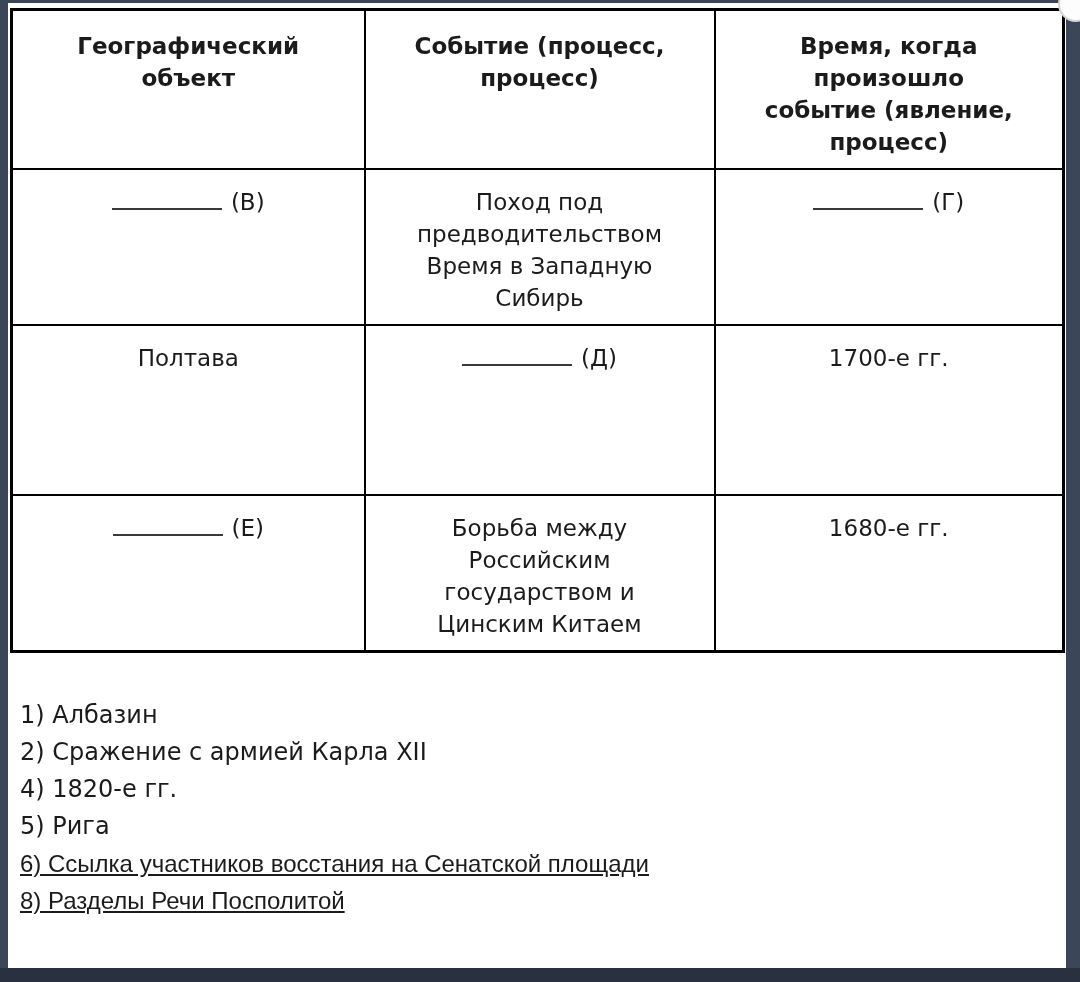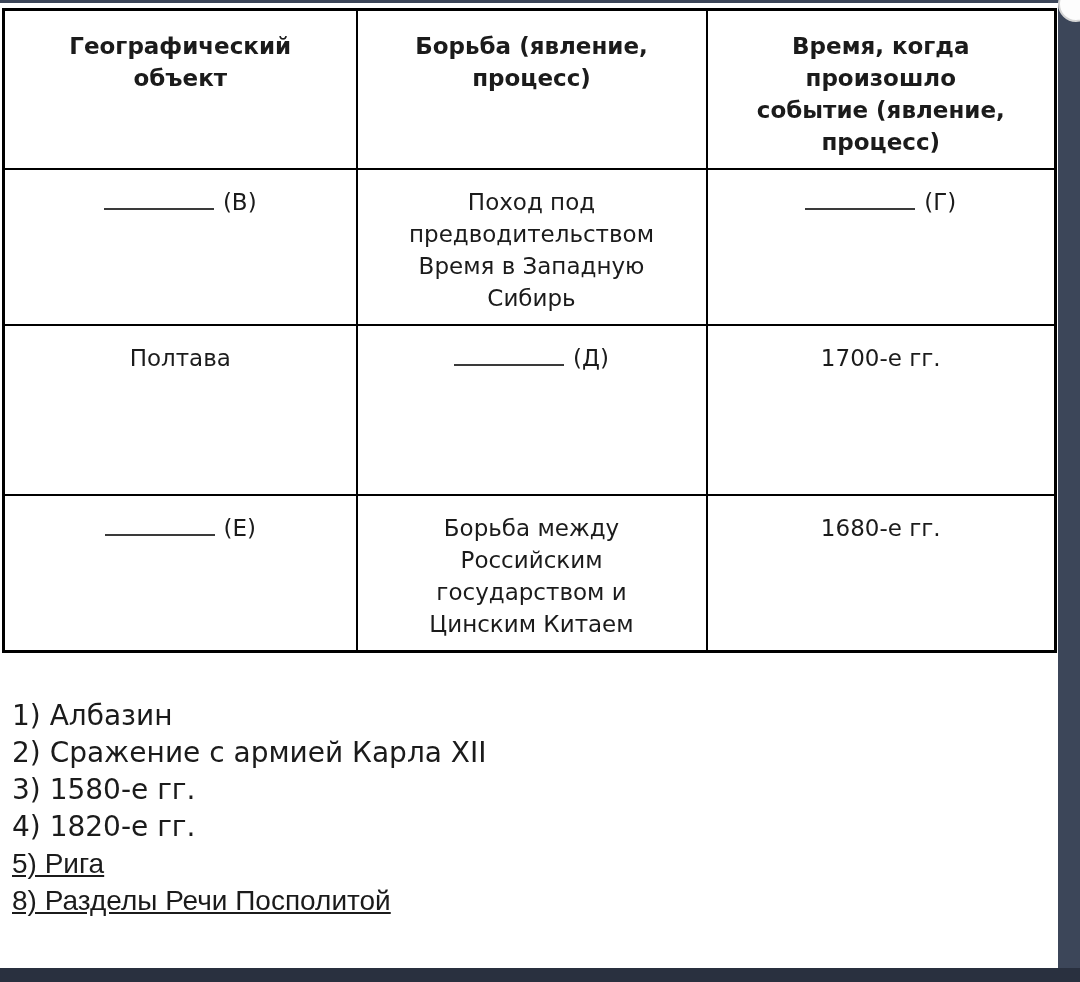--- a/index.html
+++ b/index.html
@@ -8,21 +8,21 @@
     width: 1080px;
     height: 982px;
     background: #3c4659;
     font-family: "DejaVu Sans", "Liberation Sans", sans-serif;
     overflow: hidden;
     position: relative;
   }
   
   .card {
     position: absolute;
-    left: 0;
+    left: 8px;
     top: 3px;
     width: 1058px;
     height: 965px;
     background: #ffffff;
     overflow: hidden;
   }
   
   .bottom-bar {
     position: absolute;
     left: 0;
@@ -88,21 +88,21 @@
     font-size: 24px;
     font-weight: 700;
     line-height: 37px;
   }
   ul.missing-list {
     list-style: none;
     margin: 0;
     padding: 0;
   }
   ul.missing-list li {
-    font-size: 28px;
+    font-size: 24px;
     line-height: 37px;
     white-space: nowrap;
   }
   
   ul.missing-list li:nth-child(n+5) {
     font-family: "Liberation Sans", sans-serif;
     text-decoration: underline;
   }
 </style>
 </head>
@@ -114,21 +114,21 @@
 
   <table class="match-table">
     <colgroup>
         <col class="c1">
         <col class="c2">
         <col class="c3">
       </colgroup>
     <thead>
       <tr>
         <th>Географический объект</th>
-        <th>Борьба (явление, процесс)</th>
+        <th>Событие (процесс, процесс)</th>
         <th>Время, когда произошло событие (явление, процесс)</th>
       </tr>
     </thead>
     <tbody>
       <tr>
         <td><span class="blank-line"></span><span>(В)</span></td>
         <td>Поход под предводительством Время в Западную Сибирь</td>
         <td><span class="blank-line"></span><span>(Г)</span></td>
       </tr>
       <tr>
@@ -141,23 +141,23 @@
         <td>Борьба между Российским государством и Цинским Китаем</td>
         <td>1680-е гг.</td>
       </tr>
     </tbody>
   </table>
 
   <div class="missing">
     <ul class="missing-list">
       <li>1) Албазин</li>
       <li>2) Сражение с армией Карла XII</li>
-      <li>3) 1580-е гг.</li>
       <li>4) 1820-е гг.</li>
       <li>5) Рига</li>
+      <li>6) Ссылка участников восстания на Сенатской площади</li>
       <li>8) Разделы Речи Посполитой</li>
 
     </ul>
   </div>
 
 </div>
 
 <div class="bottom-bar"></div>
 
 </body></html>

